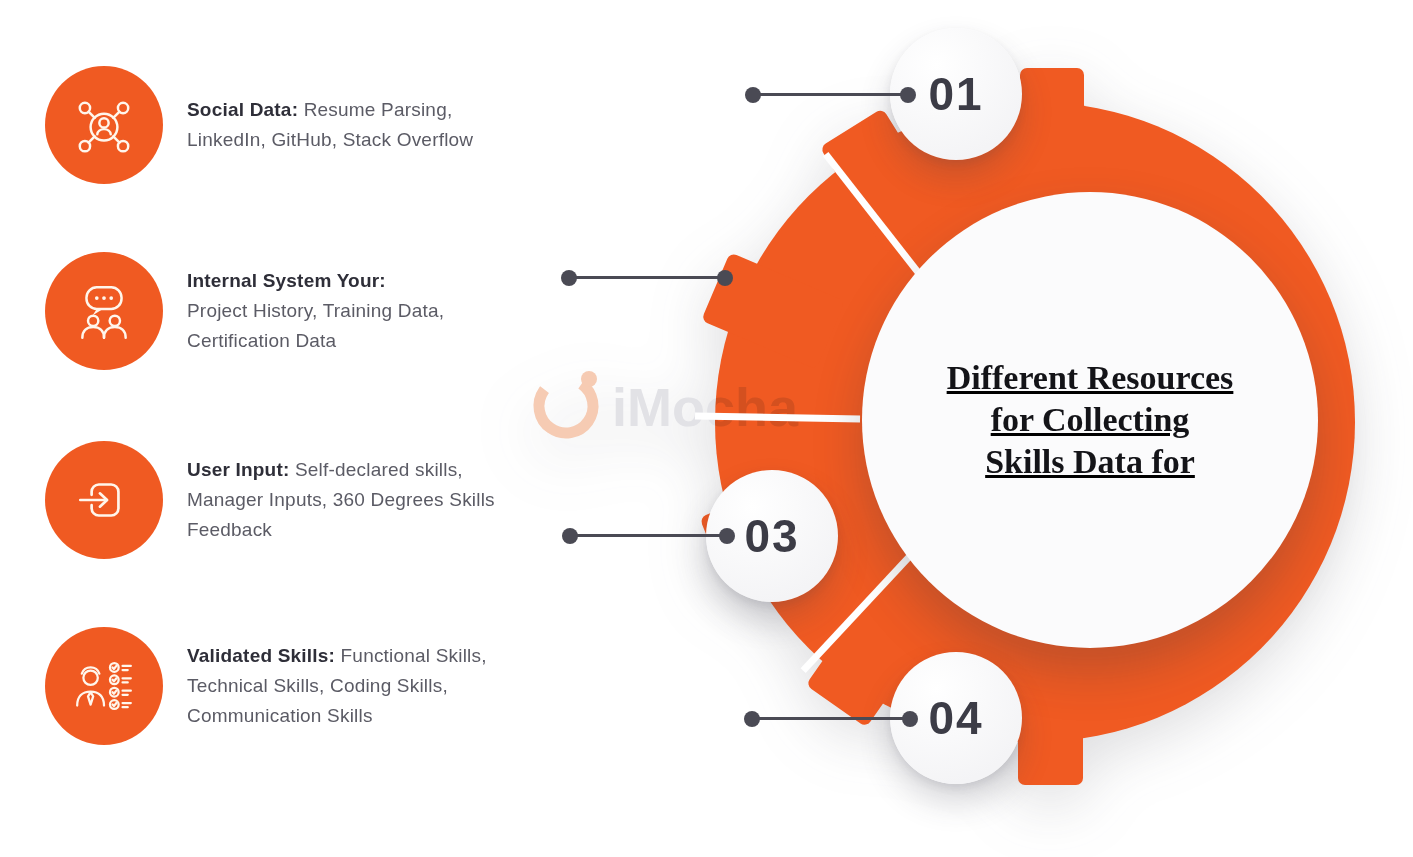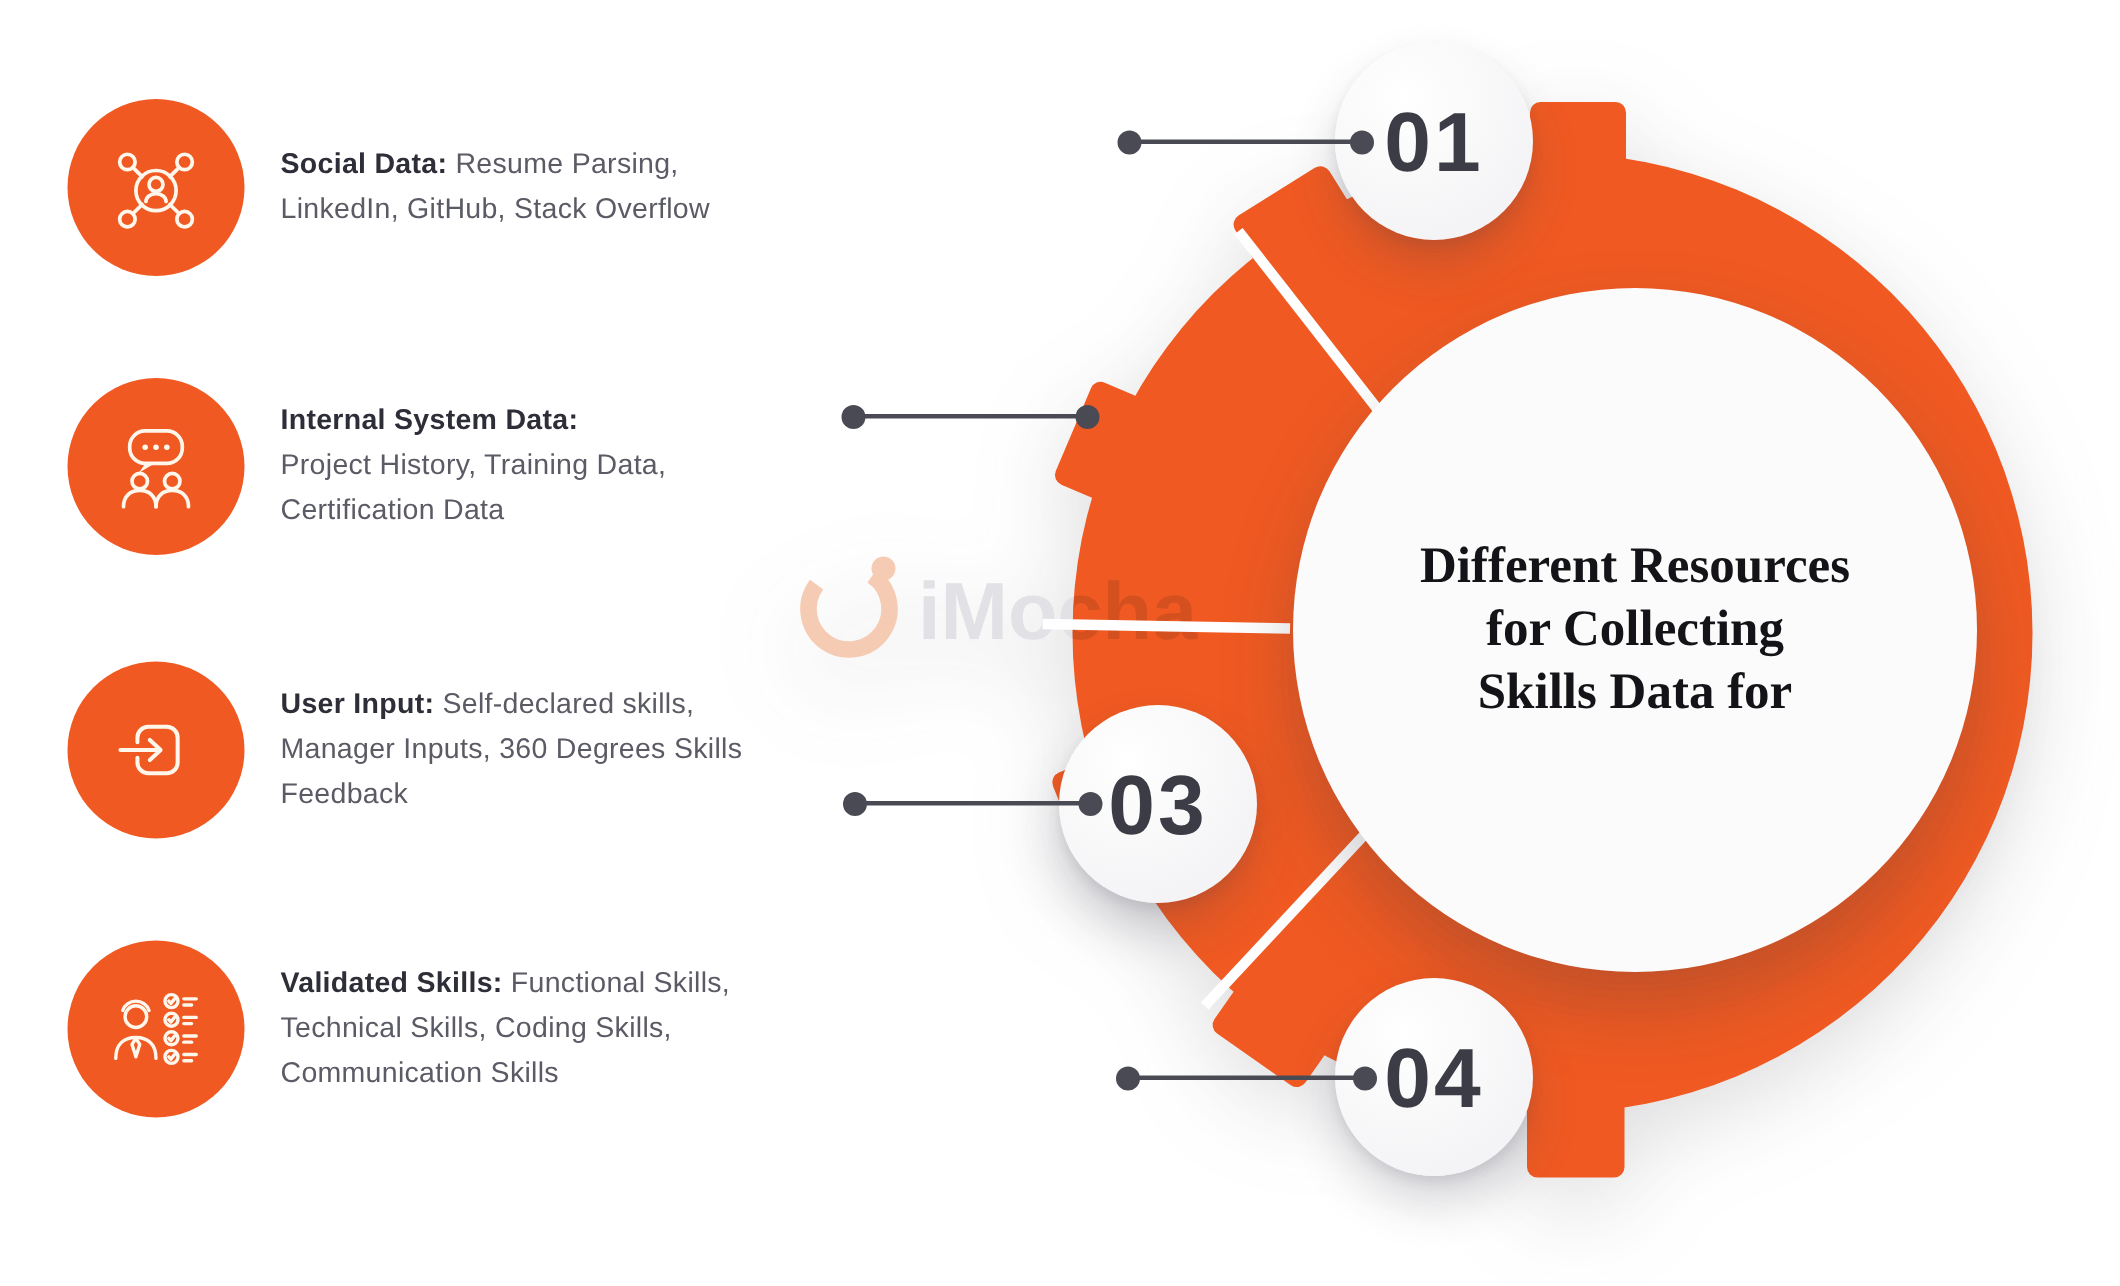--- a/index.html
+++ b/index.html
@@ -18,33 +18,34 @@
   .item-label{font-weight:700;color:#2E2E38;}
   .item-label.own-line{display:block;}
   .item-desc{color:#5B5B65;font-weight:500;}
   
   .wheel-svg{position:absolute;left:0;top:0;z-index:1;
     filter:drop-shadow(0 18px 30px rgba(70,70,85,.18));}
   .center-circle{
     position:absolute;left:862px;top:192px;width:456px;height:456px;border-radius:50%;
     background:#FBFBFC;z-index:2;display:flex;align-items:center;justify-content:center;
     box-shadow:0 24px 48px rgba(50,50,65,.25);
+    text-decoration:underline;
   }
   .center-title{
     text-align:center;font-family:"Liberation Serif","DejaVu Serif",serif;
     font-weight:700;font-size:34px;line-height:42px;color:#141418;
   }
   .center-title span{display:block;}
   .num-circle{
     position:absolute;width:132px;height:132px;border-radius:50%;z-index:3;
     background:radial-gradient(circle at 35% 28%,#ffffff 0%,#f4f4f6 75%);
     display:flex;align-items:center;justify-content:center;
     box-shadow:0 18px 32px rgba(60,60,75,.20),0 4px 8px rgba(60,60,75,.10);
   }
-  .num-circle .num{font-size:56px;font-weight:700;color:#3C3C46;letter-spacing:2px;}
+  .num-circle .num{font-size:46px;font-weight:700;color:#3C3C46;letter-spacing:2px;}
   .connector{position:absolute;height:3px;background:#4A4A54;z-index:4;}
   .connector .dot{
     position:absolute;top:50%;width:16px;height:16px;border-radius:50%;
     background:#4A4A54;transform:translate(-50%,-50%);
   }
   .connector .dot.right{left:100%;}
   .connector .dot.left{left:0;}
   .z2{z-index:2;}
 </style>
 </head>
@@ -78,21 +79,21 @@
         <path d="M25 30 L21 36 L31 30" fill="#FFF6EC" stroke="none"></path>
         <circle cx="25" cy="19.5" r="1.8" fill="#FFF6EC" stroke="none"></circle>
         <circle cx="32" cy="19.5" r="1.8" fill="#FFF6EC" stroke="none"></circle>
         <circle cx="39" cy="19.5" r="1.8" fill="#FFF6EC" stroke="none"></circle>
         <circle cx="21.5" cy="41.5" r="5"></circle>
         <circle cx="42.5" cy="41.5" r="5"></circle>
         <path d="M11 58 c0-7 4.5-10.5 10.5-10.5 c6 0 10.5 3.5 10.5 10.5"></path>
         <path d="M32 58 c0-7 4.5-10.5 10.5-10.5 c6 0 10.5 3.5 10.5 10.5"></path>
       </svg>
     </div>
-    <p class="item-text"><span class="item-label own-line">Internal System Data:</span> <span class="item-desc">Project History, Training Data, Certification Data</span></p>
+    <p class="item-text"><span class="item-label own-line">Internal System Your:</span> <span class="item-desc">Project History, Training Data, Certification Data</span></p>
   </div>
 
   <div class="item z2" style="top:441px">
     <div class="icon-circle">
       <svg width="66" height="66" viewBox="0 0 64 64" fill="none" stroke="#FFF6EC" stroke-width="2.6" stroke-linecap="round" stroke-linejoin="round">
         <path d="M20 27 v-3 a7 7 0 0 1 7-7 h12 a7 7 0 0 1 7 7 v16 a7 7 0 0 1 -7 7 h-12 a7 7 0 0 1 -7-7 v-3"></path>
         <line x1="9" y1="32" x2="34" y2="32"></line>
         <path d="M28 25.5 L35 32 L28 38.5"></path>
       </svg>
     </div>

